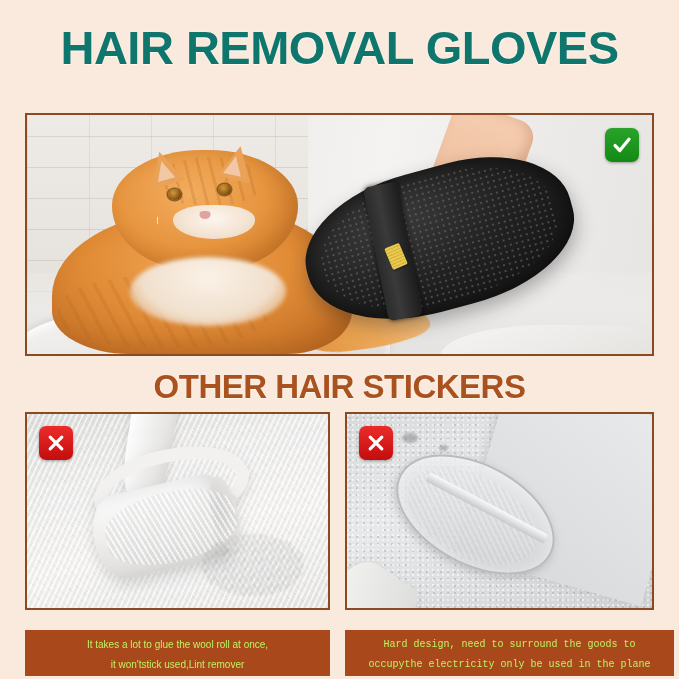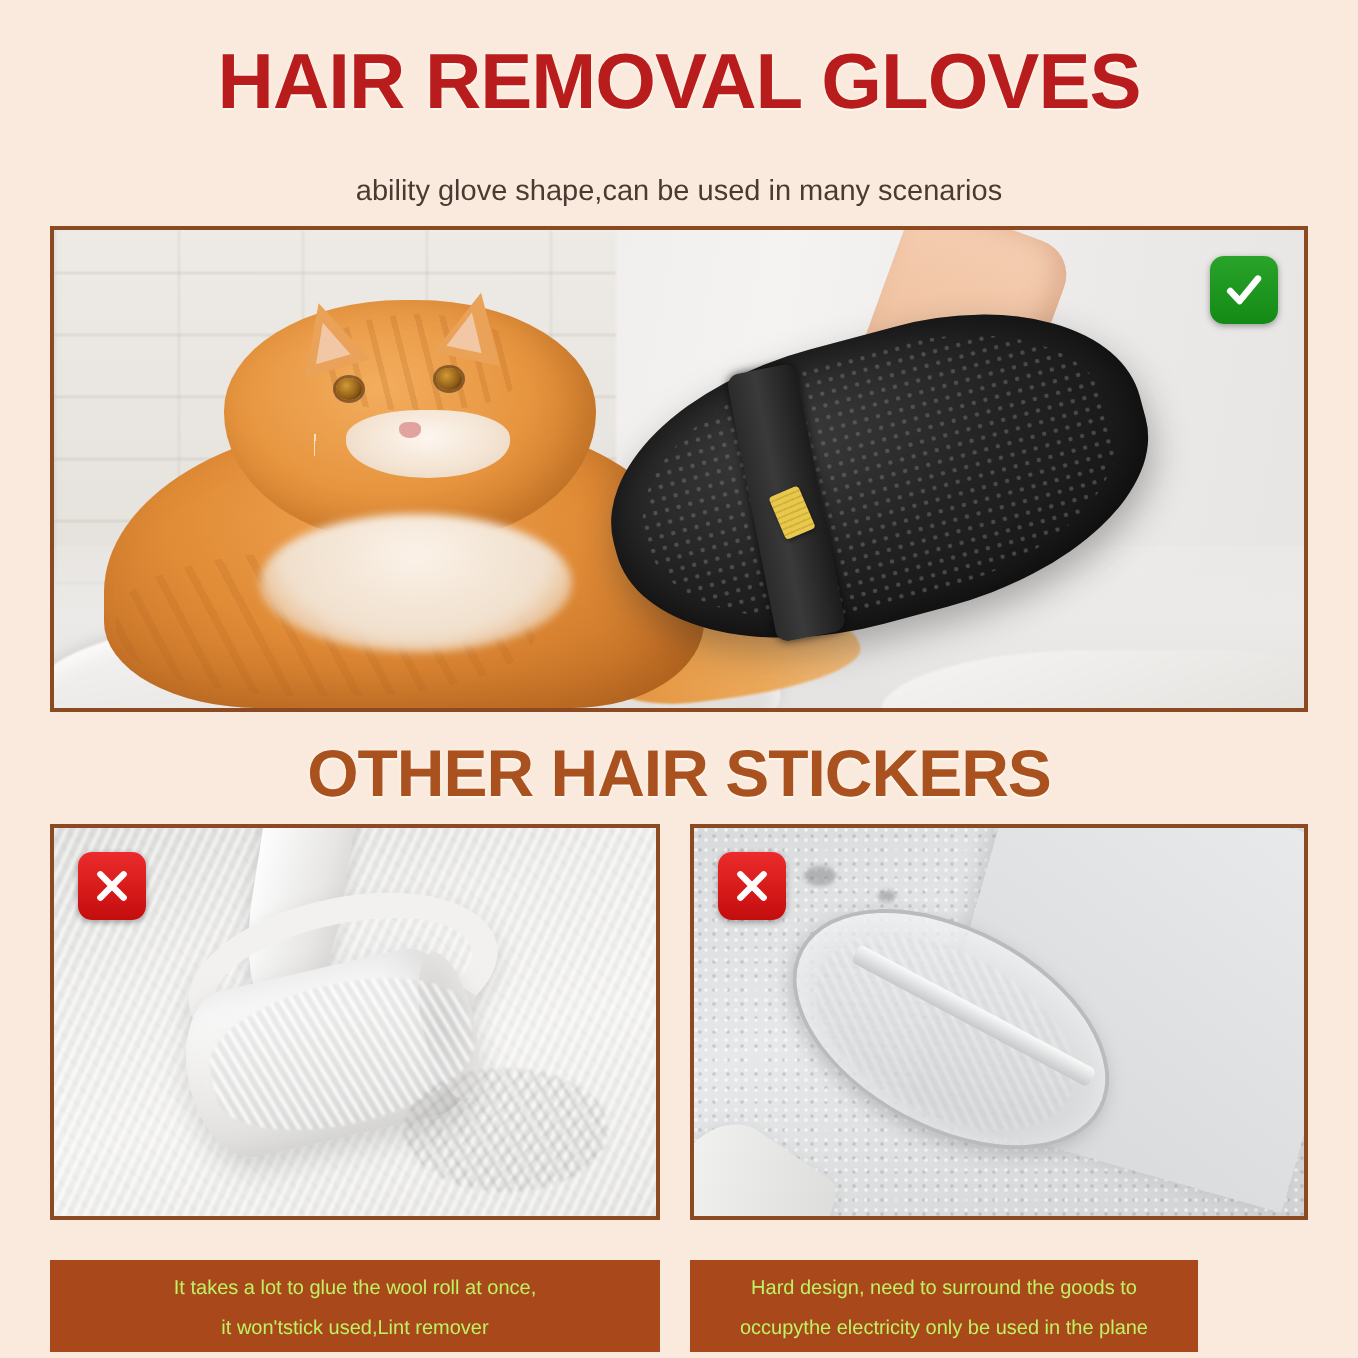--- a/index.html
+++ b/index.html
@@ -20,24 +20,24 @@
     position: relative;
     background: #faeade;
   }
 
   
   .main-title {
     position: absolute;
     left: 0; right: 0;
     top: 20px;
     text-align: center;
-    font-size: 39px;
+    font-size: 47px;
     font-weight: bold;
     letter-spacing: -0.5px;
-    color: #b91c1c;
+    color: #0f766e;
     text-shadow: 0 1px 0 #fff6ec, 0 0 2px #fff3e6;
     font-family: "Liberation Sans", sans-serif;
   }
   .subtitle {
     position: absolute;
     left: 40px; right: 40px;
     top: 63px;
     text-align: center;
     font-size: 14.5px;
     line-height: 22px;
@@ -415,34 +415,34 @@
   }
   .caption-bl {
     left: 25px;
     top: 610px;
     width: 305px;
     height: 46px;
   }
   .caption-br {
     left: 345px;
     top: 610px;
-    width: 254px;
+    width: 329px;
     height: 46px;
+    font-family: Liberation Mono, monospace;
   }
   .cap-line { display: block; white-space: nowrap; }
 </style>
 </head>
 <body>
 
 <div class="page">
 
   <div class="main-title">HAIR REMOVAL GLOVES</div>
   <div class="subtitle">
     <br>
-    <span>ability glove shape,can be used in many scenarios</span>
   </div>
 
   <div class="panel hero">
     <div class="scene">
       <div class="hero-bg"></div>
       <div class="brick"></div>
       <div class="hero-floor"></div>
       <div class="towel"></div>
       <div class="towel2"></div>
 

